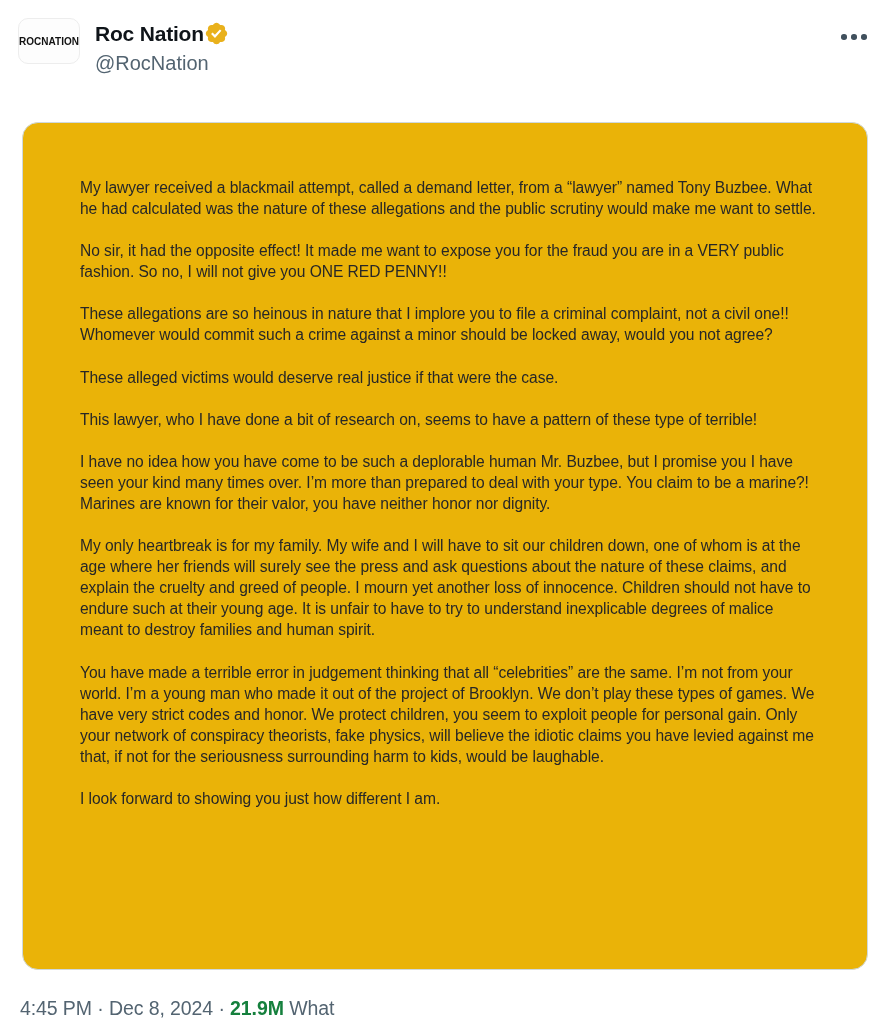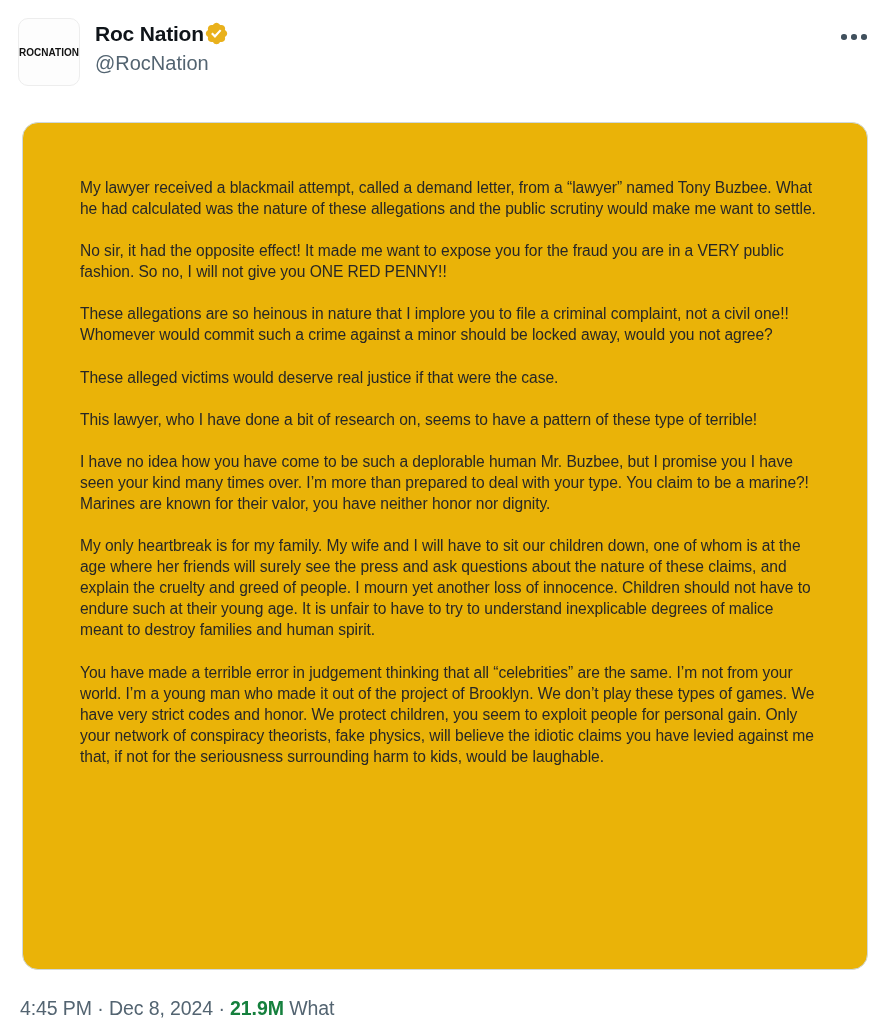--- a/index.html
+++ b/index.html
@@ -11,21 +11,21 @@
     position: relative;
     overflow: hidden;
   }
 
   
   .tweet-header {
     position: absolute; top: 18px; left: 18px; right: 18px;
     display: flex; align-items: flex-start;
   }
   .avatar {
-    width: 62px; height: 68px;
+    width: 62px; height: 46px;
     border-radius: 10px;
     border: 1px solid #ededed;
     background: #fdfdfd;
     display: flex; align-items: center; justify-content: center;
     font-weight: 800; font-size: 10px; letter-spacing: 0px;
     color: #121212;
     cursor: pointer;
     flex: 0 0 auto;
   }
   .author-block { margin-left: 15px; padding-top: 3px; cursor: pointer; }
@@ -105,20 +105,21 @@
 <div class="media-card">
   <div class="letter">
       <p>My lawyer received a blackmail attempt, called a demand letter, from a “lawyer” named Tony Buzbee. What he had calculated was the nature of these allegations and the public scrutiny would make me want to settle.</p>
       <p>No sir, it had the opposite effect! It made me want to expose you for the fraud you are in a VERY public fashion. So no, I will not give you ONE RED PENNY!!</p>
       <p>These allegations are so heinous in nature that I implore you to file a criminal complaint, not a civil one!! Whomever would commit such a crime against a minor should be locked away, would you not agree?</p>
       <p>These alleged victims would deserve real justice if that were the case.</p>
       <p>This lawyer, who I have done a bit of research on, seems to have a pattern of these type of terrible!</p>
       <p>I have no idea how you have come to be such a deplorable human Mr. Buzbee, but I promise you I have seen your kind many times over. I’m more than prepared to deal with your type. You claim to be a marine?! Marines are known for their valor, you have neither honor nor dignity.</p>
       <p>My only heartbreak is for my family. My wife and I will have to sit our children down, one of whom is at the age where her friends will surely see the press and ask questions about the nature of these claims, and explain the cruelty and greed of people. I mourn yet another loss of innocence. Children should not have to endure such at their young age. It is unfair to have to try to understand inexplicable degrees of malice meant to destroy families and human spirit.</p>
       <p>You have made a terrible error in judgement thinking that all “celebrities” are the same. I’m not from your world. I’m a young man who made it out of the project of Brooklyn. We don’t play these types of games. We have very strict codes and honor. We protect children, you seem to exploit people for personal gain. Only your network of conspiracy theorists, fake physics, will believe the idiotic claims you have levied against me that, if not for the seriousness surrounding harm to kids, would be laughable.</p>
+      <p>I look forward to showing you just how different I am.</p>
     </div>
 </div>
 
 <div class="tweet-footer">
   <span>4:45 PM</span>
   <span> </span><span>·</span>
   <span> </span><span>Dec 8, 2024</span>
   <span> </span><span>·</span>
   <span> </span><span class="views-count">21.9M</span>
   <span> </span><span>What</span>

